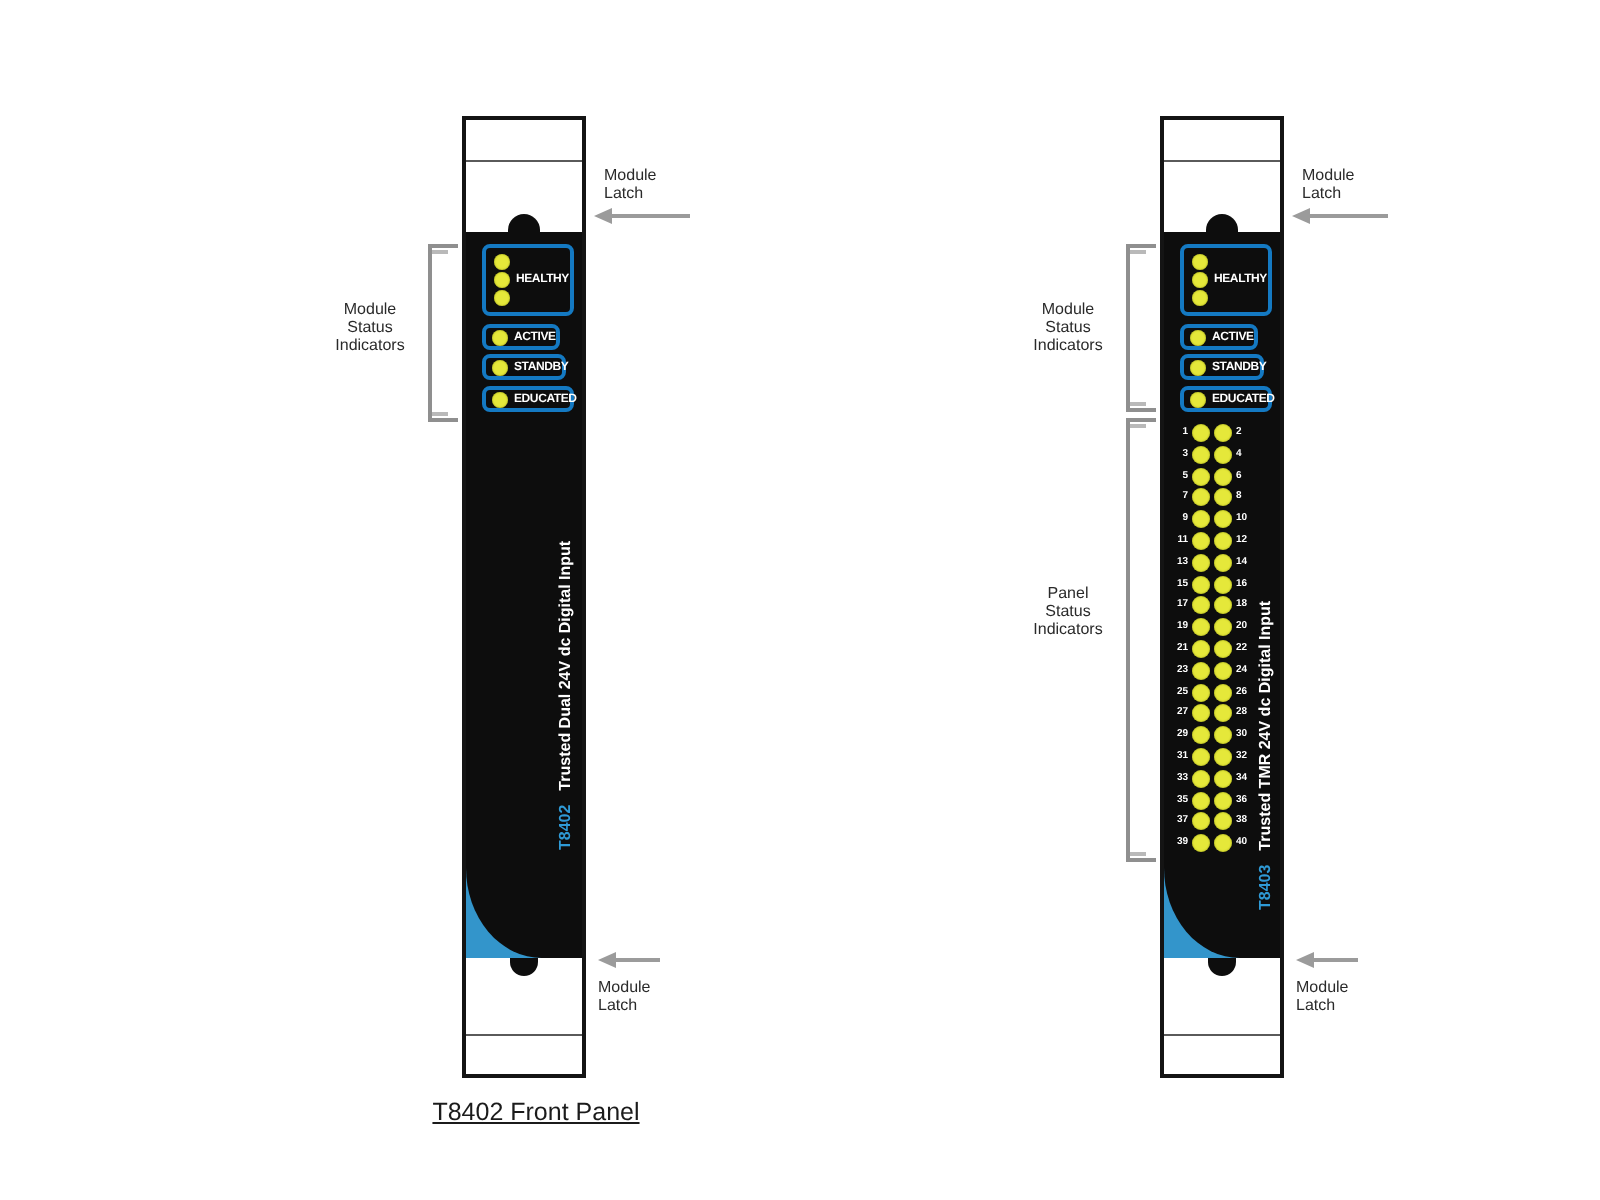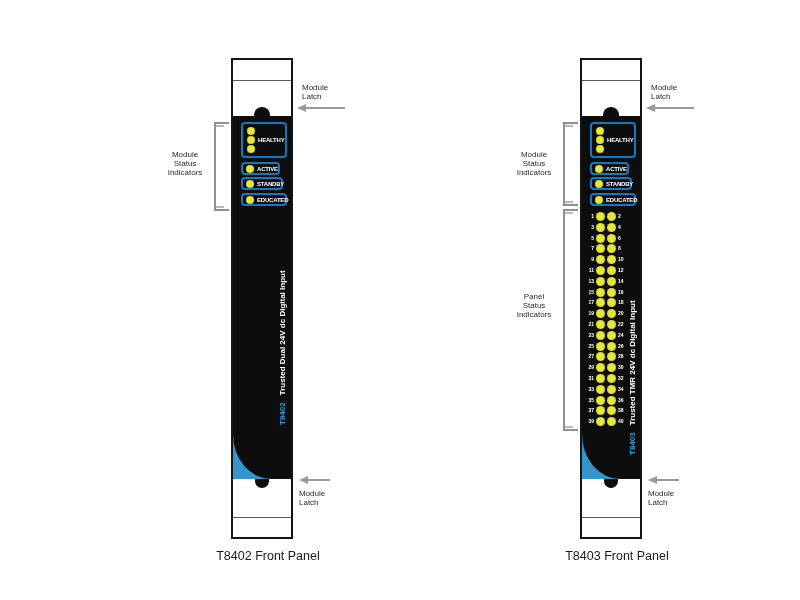--- a/index.html
+++ b/index.html
@@ -127,21 +127,21 @@
       <div class="cap t2"></div>
       <div class="cap b1"></div>
       <div class="cap b2"></div>
   </div>
   <div class="note center" style="left:90px;top:150px;">
     <div>Module</div>
     <div>Status</div>
     <div>Indicators</div>
   </div>
 
-  <div class="caption" style="left:133px;">T8402 Front Panel</div>
+  <div class="caption" style="left:133px;text-decoration:underline;">T8402 Front Panel</div>
 
   <div class="panel" style="left:545px;">
     <div class="hline top"></div>
     <div class="body">
       <div class="top-bump"></div>
       <div class="bottom-bump"></div>
       <div class="blue-corner"></div>
       <div class="corner-mask"></div>
 
       <div class="sbox healthy">
@@ -322,15 +322,14 @@
       <div class="cap t2"></div>
       <div class="cap b1"></div>
       <div class="cap b2"></div>
   </div>
   <div class="note center" style="left:439px;top:292px;">
     <div>Panel</div>
     <div>Status</div>
     <div>Indicators</div>
   </div>
 
-  <div class="caption" style="left:482px;">T8403 Front Panel</div>
 
 </div>
 
 </body></html>

